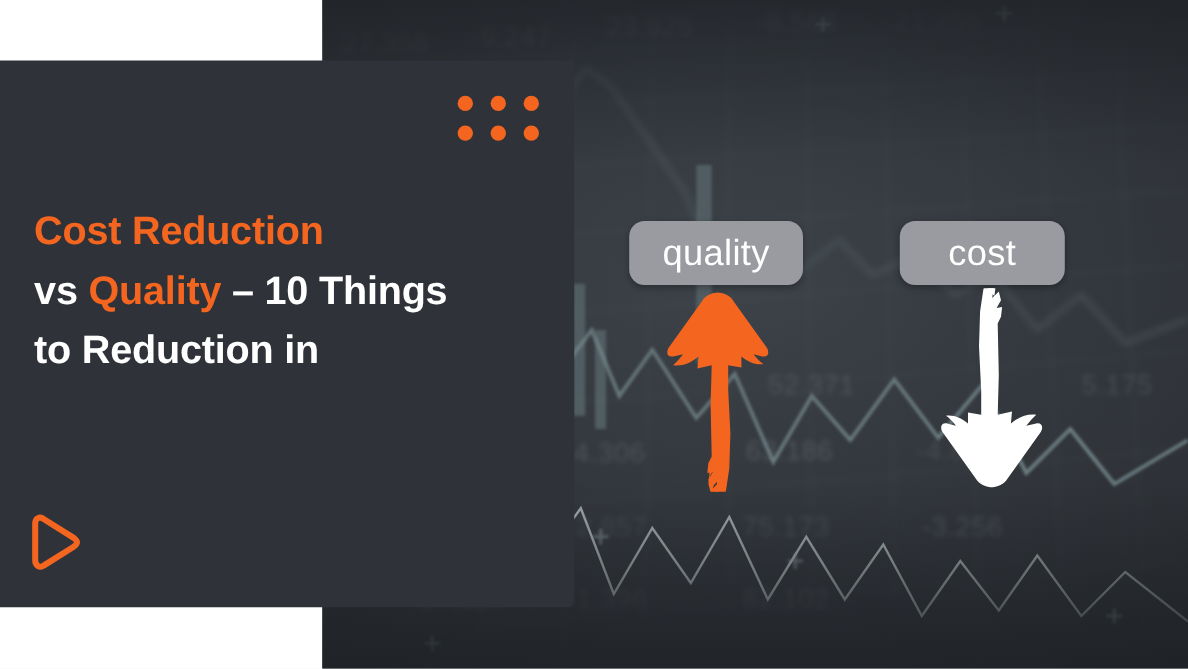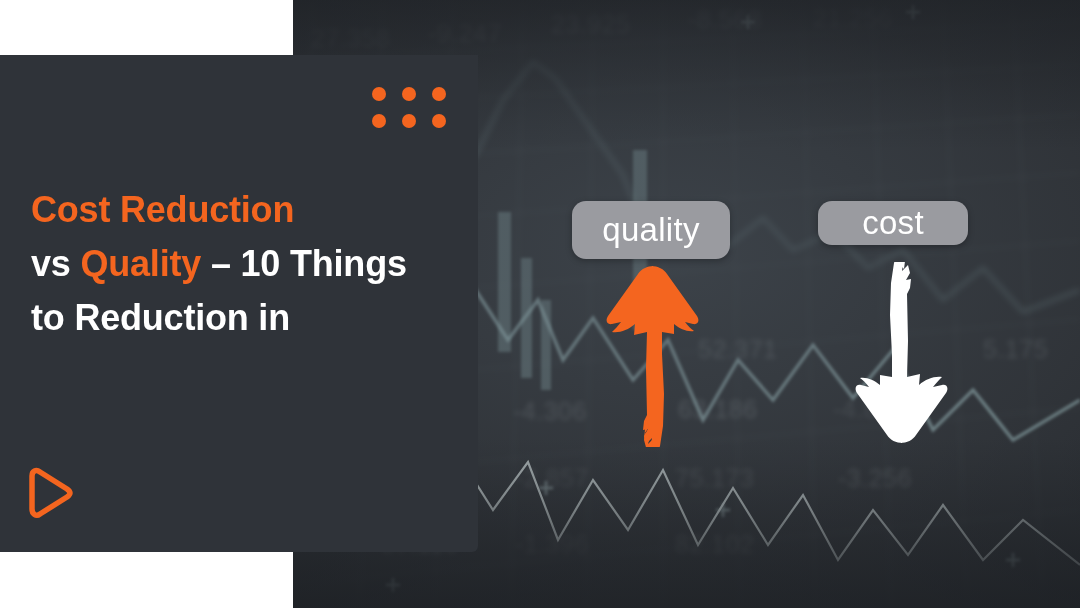--- a/index.html
+++ b/index.html
@@ -67,20 +67,21 @@
   
   #panel {
     position: absolute;
     left: 0;
     top: 55px;
     width: 478px;
     height: 497px;
     background: #2f3339;
     border-radius: 0 0 6px 0;
     z-index: 20;
+    padding-left: 44px;
   }
   #dots {
     position: absolute;
     right: 32px;
     top: 32px;
     display: grid;
     grid-template-columns: repeat(3, 14px);
     grid-template-rows: repeat(2, 14px);
     gap: 13px 16px;
   }
@@ -120,21 +121,21 @@
     justify-content: center;
     background: #9a9ba0;
     border-radius: 14px;
     color: #ffffff;
     font-size: 33px;
     font-weight: 500;
     letter-spacing: .3px;
     box-shadow: 0 2px 6px rgba(0,0,0,.28);
   }
   #chip-quality { left: 572px; top: 201px; width: 158px; height: 58px; }
-  #chip-cost    { left: 818px; top: 201px; width: 150px; height: 44px; }
+  #chip-cost    { left: 818px; top: 201px; width: 150px; height: 58px; }
 
   
   .arrow { position: absolute; z-index: 16; }
   #arrow-up   { left: 596px; top: 262px; width: 112px; height: 185px; }
   #arrow-down { left: 848px; top: 262px; width: 112px; height: 185px; }
 </style>
 </head>
 <body>
 
 <div id="stage">

